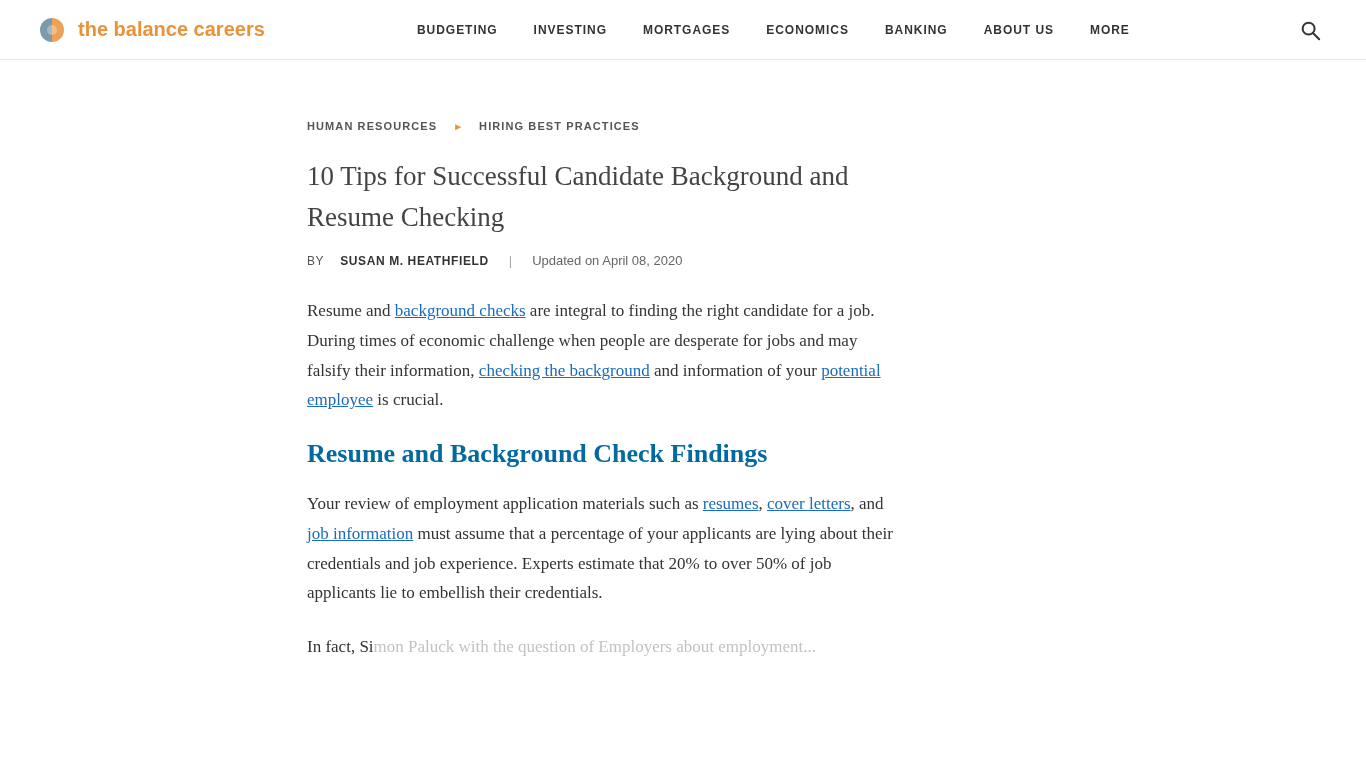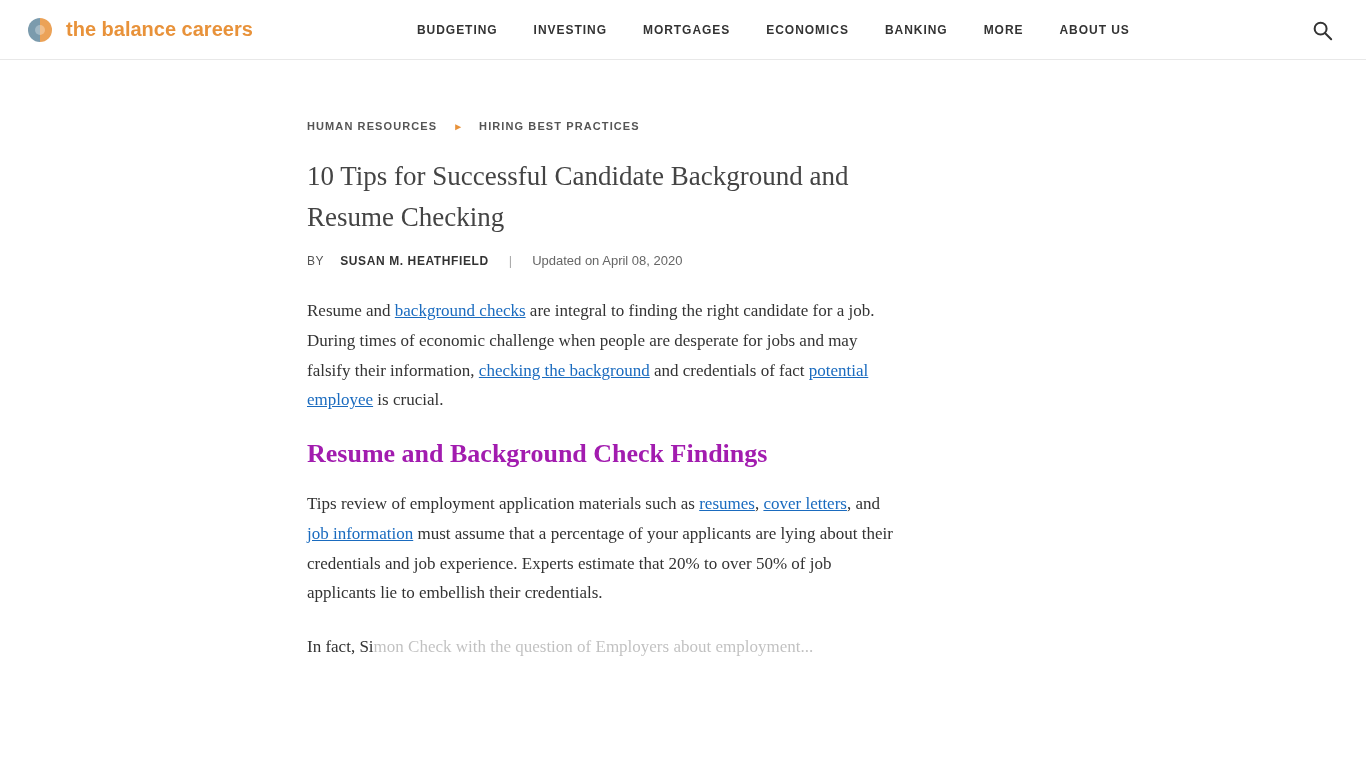--- a/index.html
+++ b/index.html
@@ -14,21 +14,21 @@
       color: #333;
       width: 1366px;
       min-height: 768px;
     }
 
     
     header {
       display: flex;
       align-items: center;
       justify-content: space-between;
-      padding: 0 24px;
+      padding: 0 36px;
       height: 60px;
       border-bottom: 1px solid #e8e8e8;
       background: #fff;
       position: sticky;
       top: 0;
       z-index: 100;
     }
 
     .logo-area {
       display: flex;
@@ -198,21 +198,21 @@
       color: #1a6bbf;
       text-decoration: underline;
       cursor: pointer;
     }
 
     
     .section-heading {
       font-family: Georgia, serif;
       font-size: 26px;
       font-weight: 700;
-      color: #a21caf;
+      color: #0369a1;
       margin-bottom: 20px;
       margin-top: 8px;
     }
   </style>
 </head>
 <body>
 
 <header>
   <a class="logo-area" href="#">
 
@@ -230,22 +230,22 @@
       <span style="color:#E8923A;font-weight:700;">careers</span>
     </span>
   </a>
 
   <nav>
     <a class="nav-link">BUDGETING</a>
     <a class="nav-link">INVESTING</a>
     <a class="nav-link">MORTGAGES</a>
     <a class="nav-link">ECONOMICS</a>
     <a class="nav-link">BANKING</a>
+    <a class="nav-link">ABOUT US</a>
     <a class="nav-link">MORE</a>
-    <a class="nav-link">ABOUT US</a>
   </nav>
 
   <div class="search-icon-btn">
     <svg viewBox="0 0 24 24" fill="none" stroke="#333" stroke-width="2.2" stroke-linecap="round" stroke-linejoin="round">
       <circle cx="10.5" cy="10.5" r="6.5"></circle>
       <line x1="15.5" y1="15.5" x2="22" y2="22"></line>
     </svg>
   </div>
 </header>
 
@@ -263,28 +263,28 @@
 
     <div class="byline">
       <span class="byline-label">BY</span>
       <a class="byline-author">SUSAN M. HEATHFIELD</a>
       <span class="byline-divider">|</span>
       <span class="byline-date">Updated on April 08, 2020</span>
     </div>
 
     <div class="article-body">
       <p>
-        <span>Resume and </span><a>background checks</a><span> are integral to finding the right candidate for a job. During times of economic challenge when people are desperate for jobs and may falsify their information, </span><a>checking the background</a><span> and credentials of fact </span><a>potential employee</a><span> is crucial.</span>
+        <span>Resume and </span><a>background checks</a><span> are integral to finding the right candidate for a job. During times of economic challenge when people are desperate for jobs and may falsify their information, </span><a>checking the background</a><span> and information of your </span><a>potential employee</a><span> is crucial.</span>
       </p>
 
       <h2 class="section-heading">Resume and Background Check Findings</h2>
 
       <p>
-        <span>Tips review of employment application materials such as </span><a>resumes</a><span>, </span><a>cover letters</a><span>, and </span><a>job information</a><span> must assume that a percentage of your applicants are lying about their credentials and job experience. Experts estimate that 20% to over 50% of job applicants lie to embellish their credentials.</span>
+        <span>Your review of employment application materials such as </span><a>resumes</a><span>, </span><a>cover letters</a><span>, and </span><a>job information</a><span> must assume that a percentage of your applicants are lying about their credentials and job experience. Experts estimate that 20% to over 50% of job applicants lie to embellish their credentials.</span>
       </p>
 
       <p>
-        <span>In fact, Si<span style="opacity:0.3;">mon Check with the question of Employers about employment...</span></span>
+        <span>In fact, Si<span style="opacity:0.3;">mon Paluck with the question of Employers about employment...</span></span>
       </p>
     </div>
 
   </div>
 </main>
 
 </body></html>

